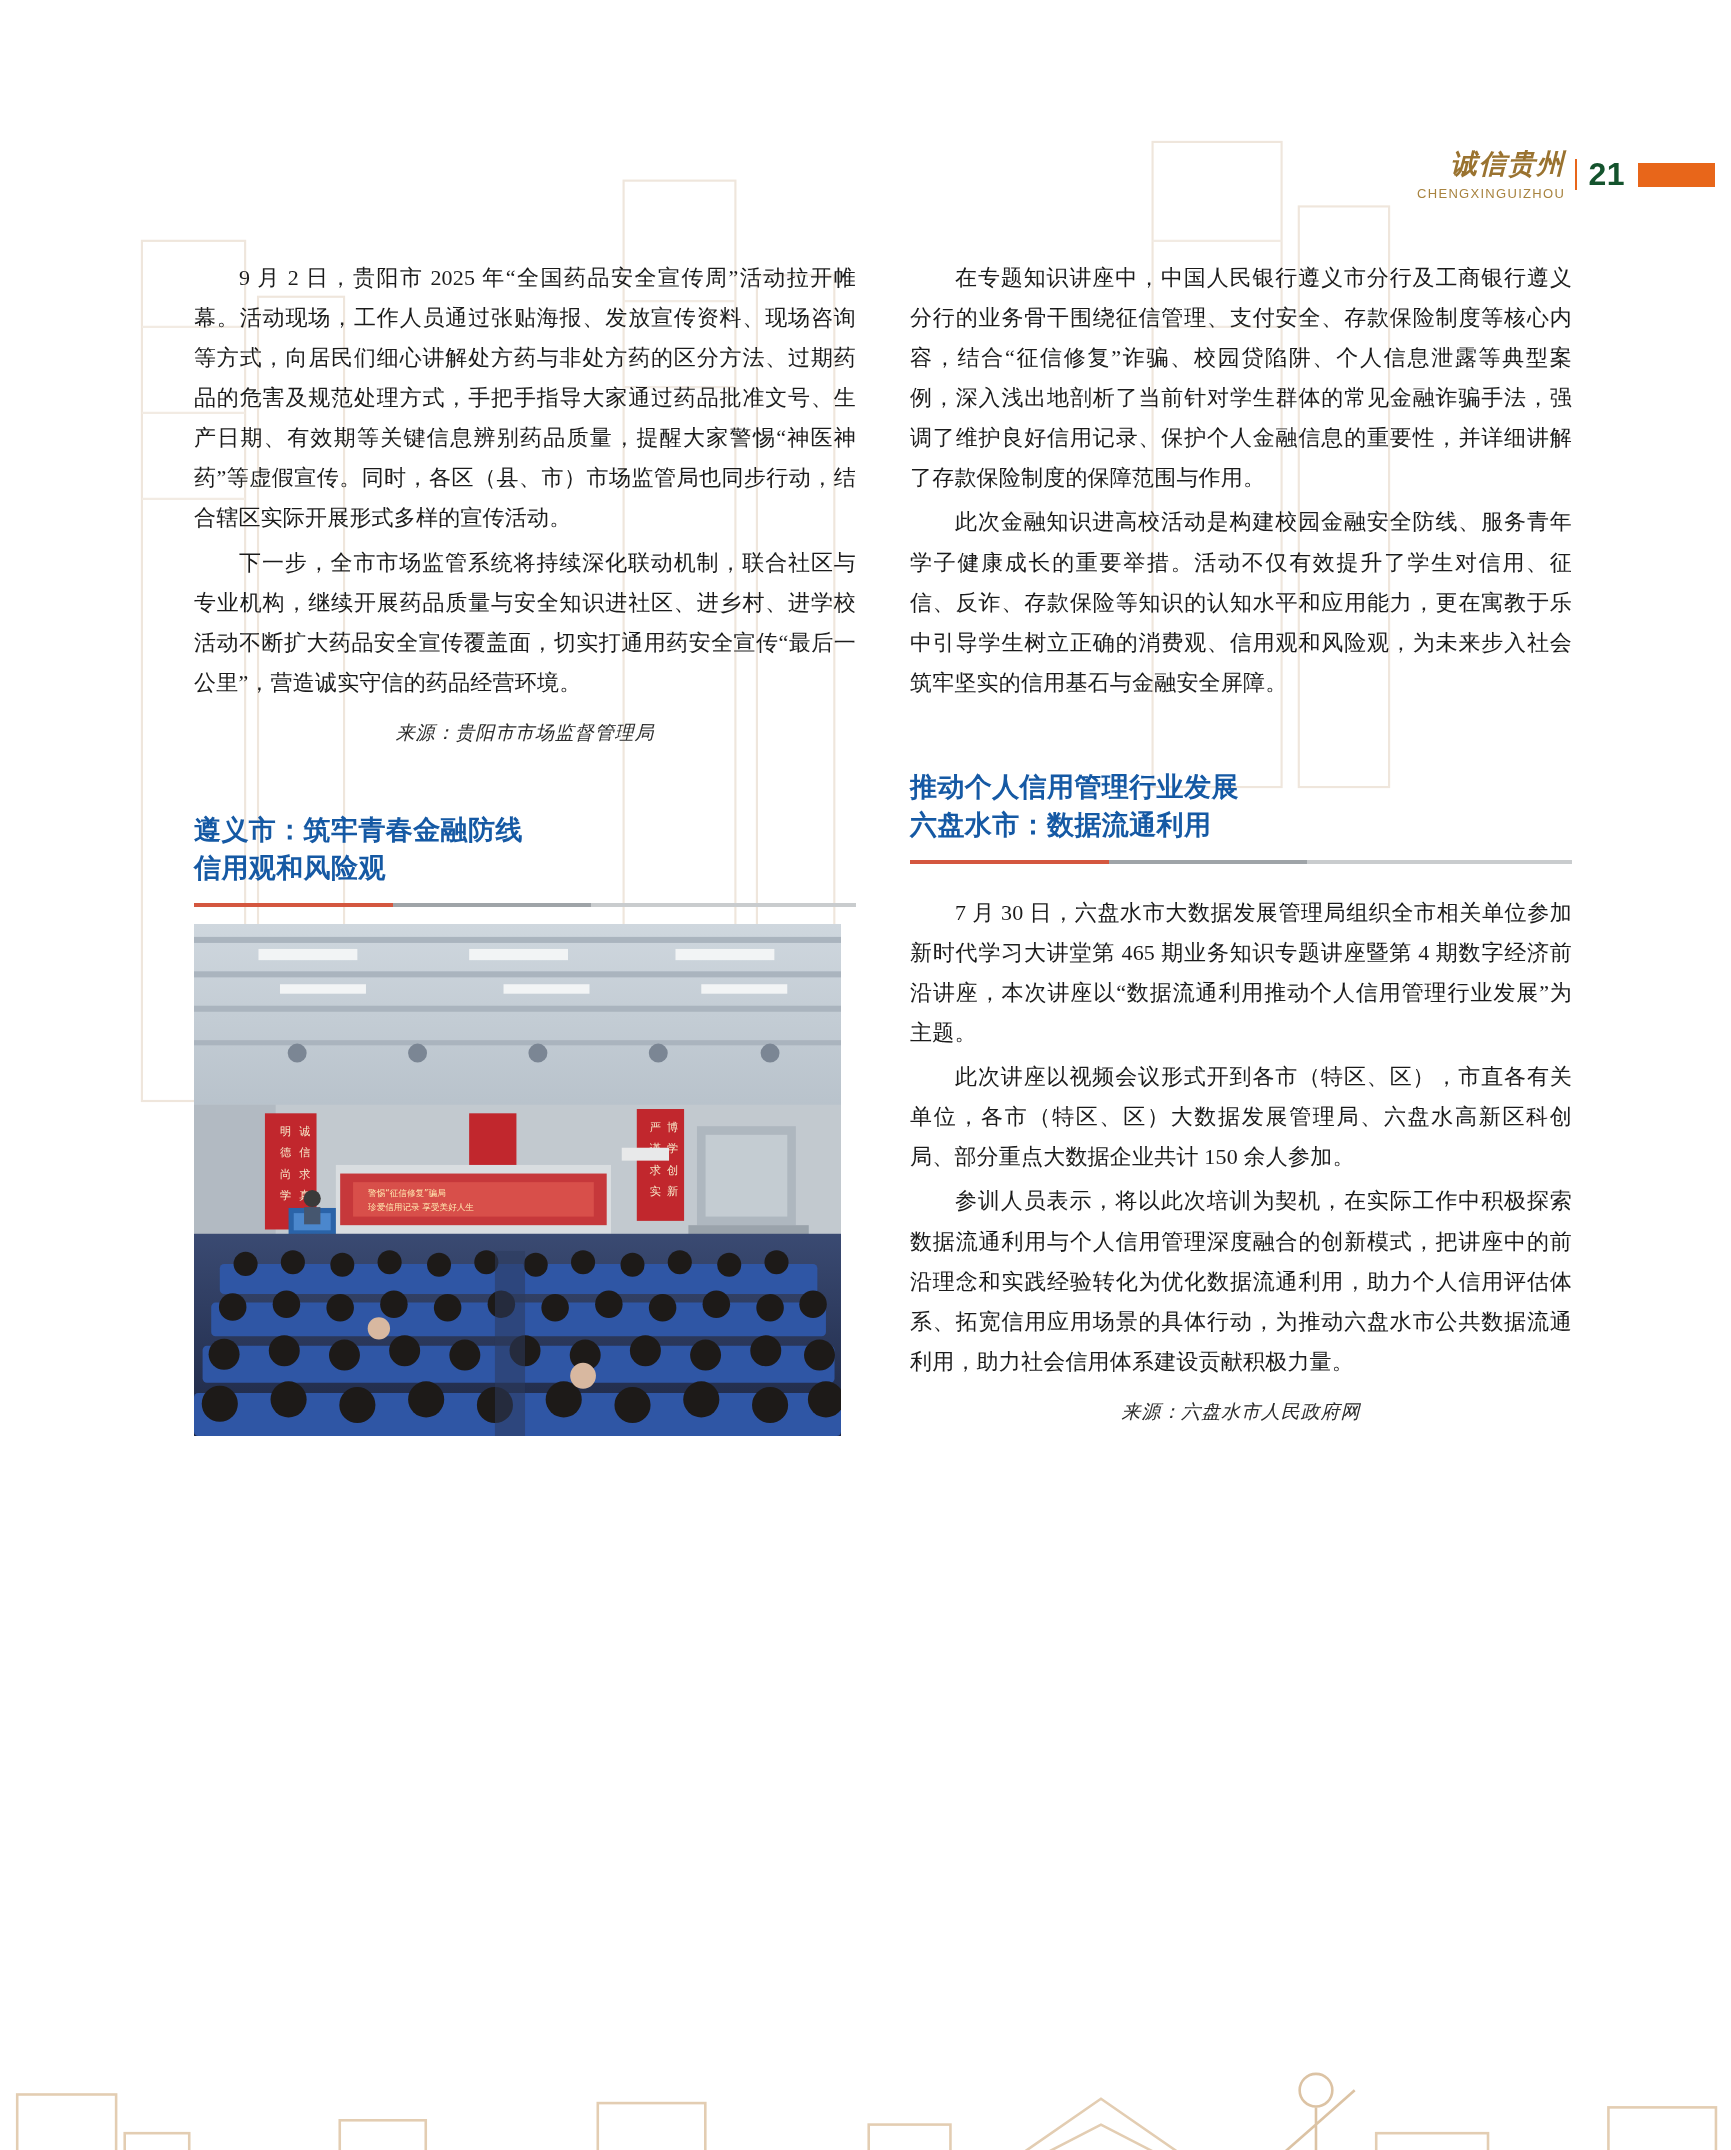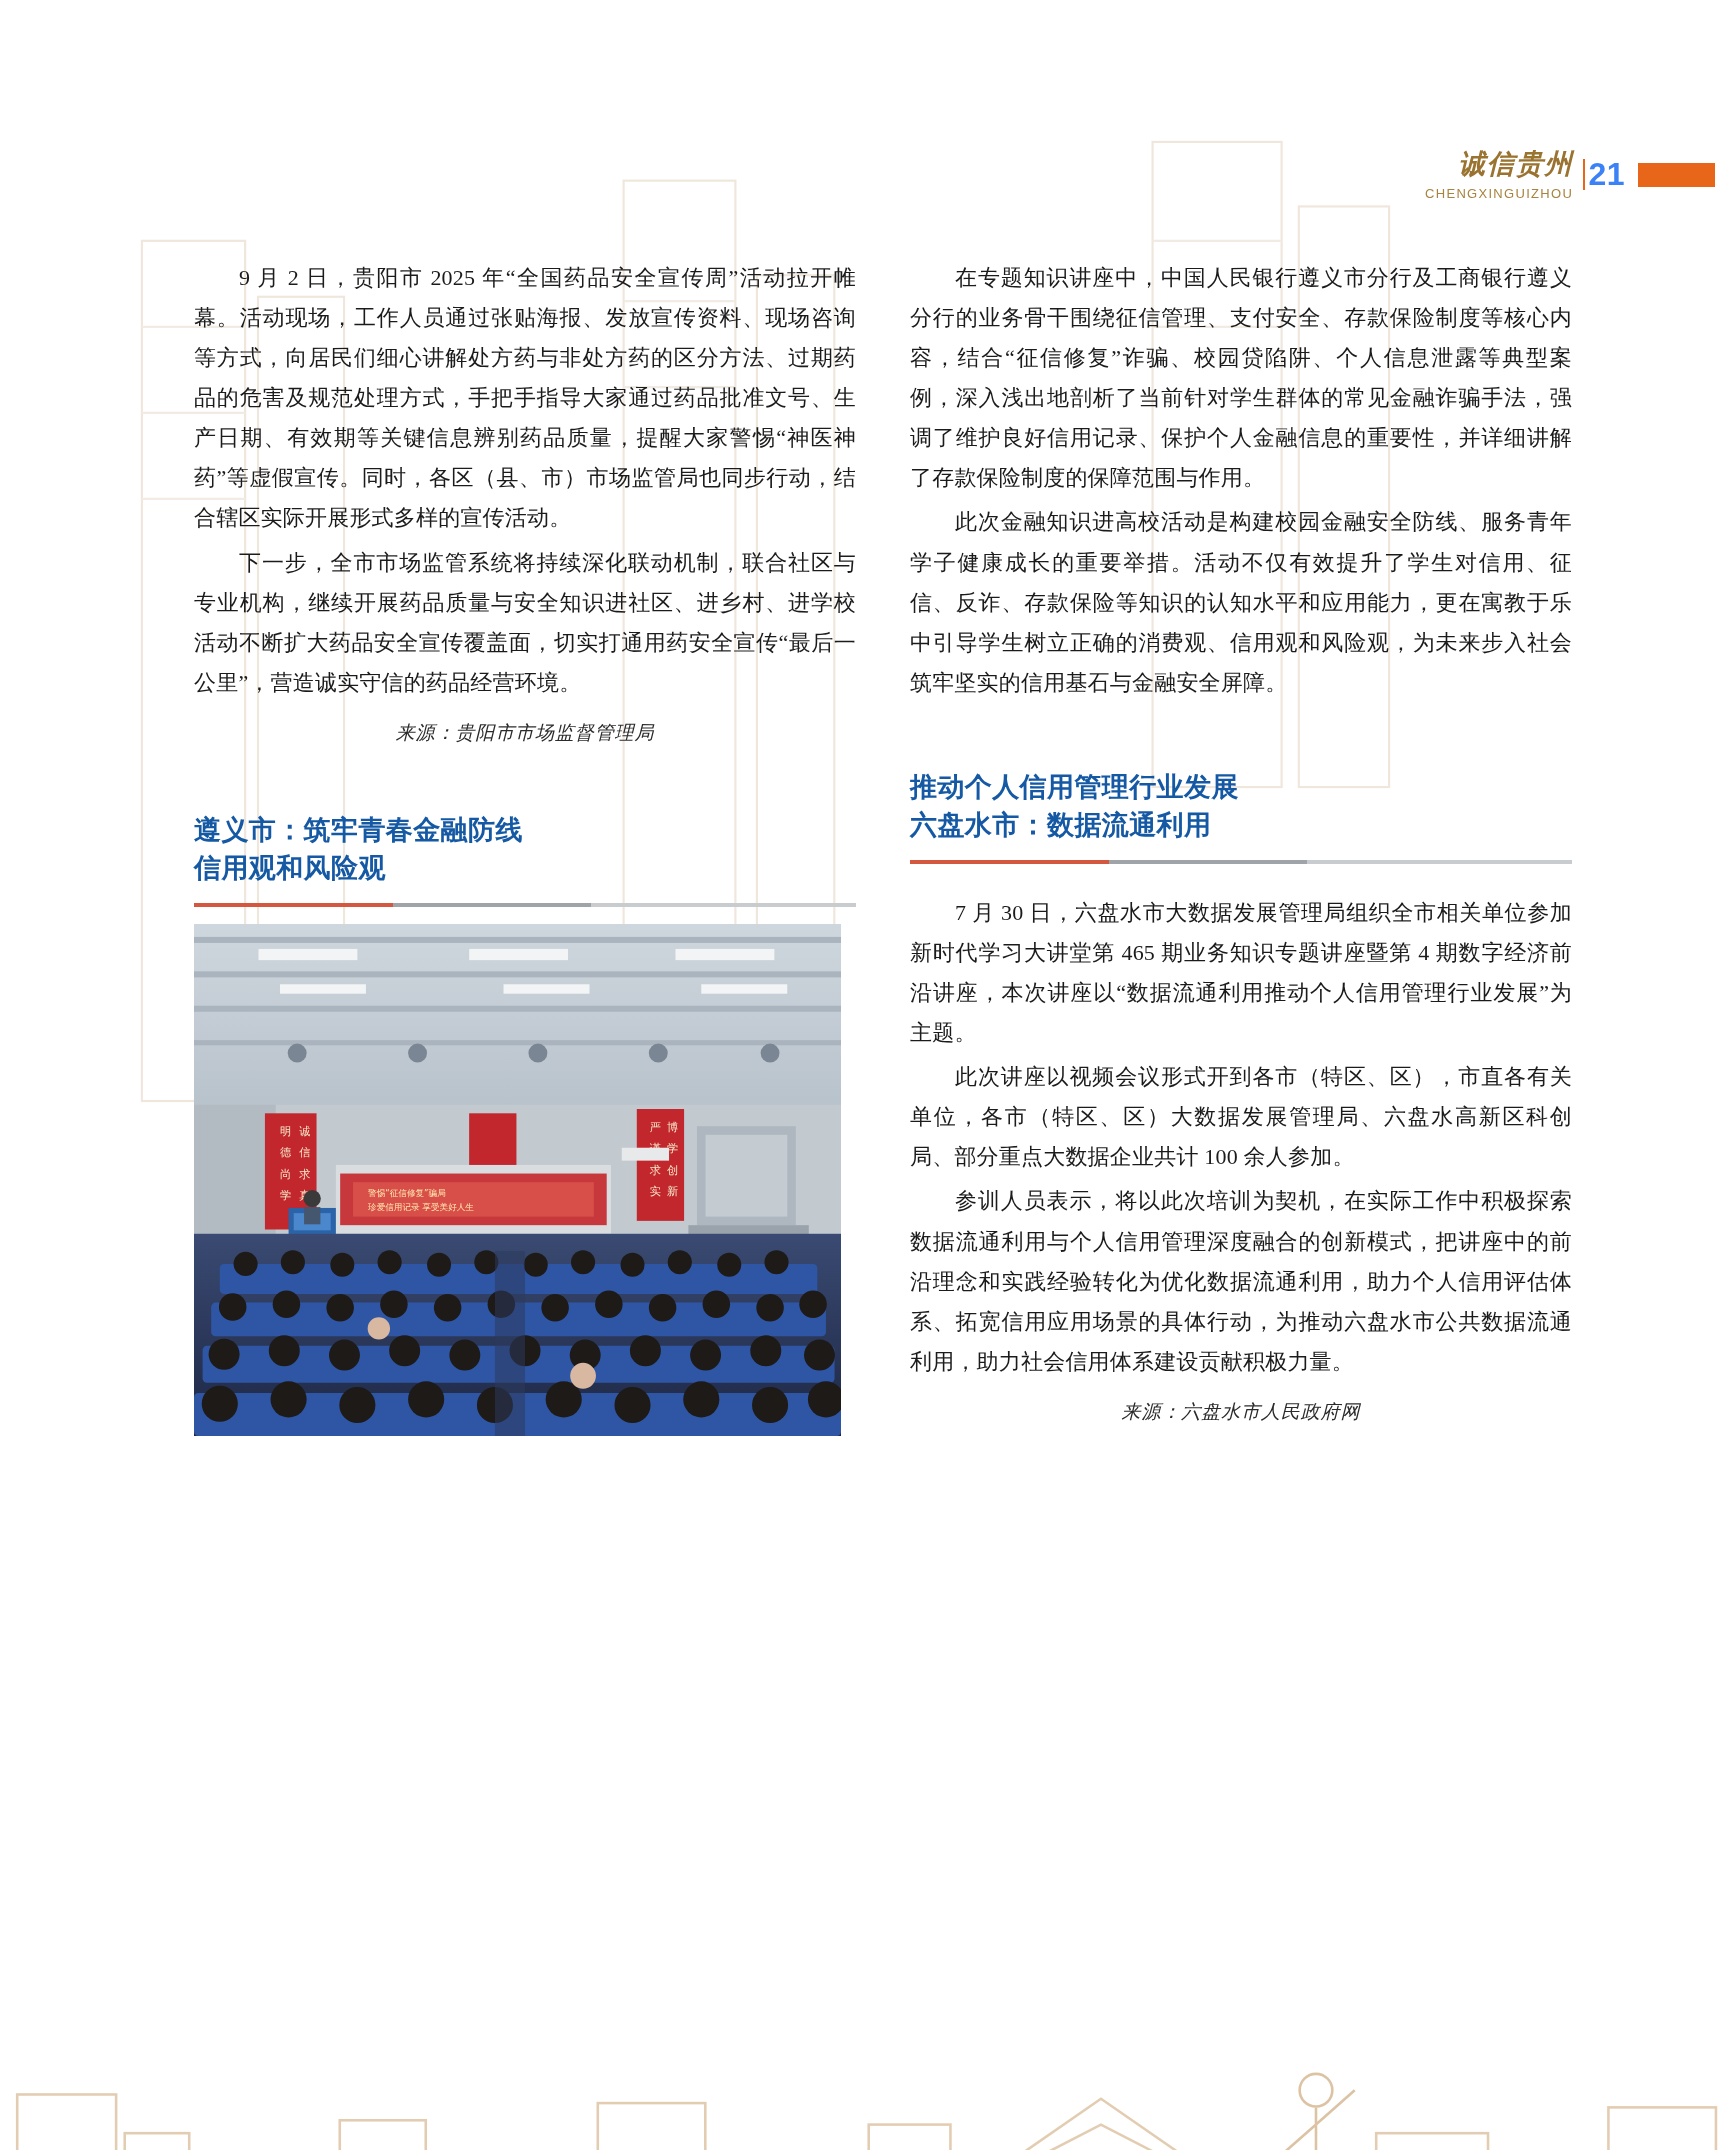--- a/index.html
+++ b/index.html
@@ -53,24 +53,24 @@
   .brand-en {
     font-family: "Liberation Sans", sans-serif;
     font-size: 13px;
     color: #a8833f;
     letter-spacing: 1.3px;
     margin-top: 10px;
   }
   .page-number {
     font-family: "Liberation Sans", sans-serif;
     font-size: 32px;
-    color: #3b82f6;
+    color: #14532d;
     font-weight: bold;
     letter-spacing: 0.4px;
-    padding-left: 4px;
+    padding-left: 12px;
     border-left: 2.2px solid #e8661a;
     line-height: 0.95;
   }
   .header-bar {
     width: 77px;
     height: 24px;
     background: #e8661a;
     margin-left: 13px;
   }
 
@@ -390,21 +390,21 @@
         <div class="section-title">推动个人信用管理行业发展</div>
         <div class="section-title">六盘水市：数据流通利用</div>
         <div class="rule">
           <div class="seg1"></div>
           <div class="seg2"></div>
           <div class="seg3"></div>
         </div>
         <div class="spacer-sm"></div>
 
         <p class="para">7 月 30 日，六盘水市大数据发展管理局组织全市相关单位参加新时代学习大讲堂第 465 期业务知识专题讲座暨第 4 期数字经济前沿讲座，本次讲座以“数据流通利用推动个人信用管理行业发展”为主题。</p>
-        <p class="para">此次讲座以视频会议形式开到各市（特区、区），市直各有关单位，各市（特区、区）大数据发展管理局、六盘水高新区科创局、部分重点大数据企业共计 100 余人参加。</p>
+        <p class="para">此次讲座以视频会议形式开到各市（特区、区），市直各有关单位，各市（特区、区）大数据发展管理局、六盘水高新区科创局、部分重点大数据企业共计 150 余人参加。</p>
         <p class="para">参训人员表示，将以此次培训为契机，在实际工作中积极探索数据流通利用与个人信用管理深度融合的创新模式，把讲座中的前沿理念和实践经验转化为优化数据流通利用，助力个人信用评估体系、拓宽信用应用场景的具体行动，为推动六盘水市公共数据流通利用，助力社会信用体系建设贡献积极力量。</p>
         <p class="source">来源：六盘水市人民政府网</p>
       </div>
     </div>
 
   </div>
 </div>
 
 
 </body></html>

